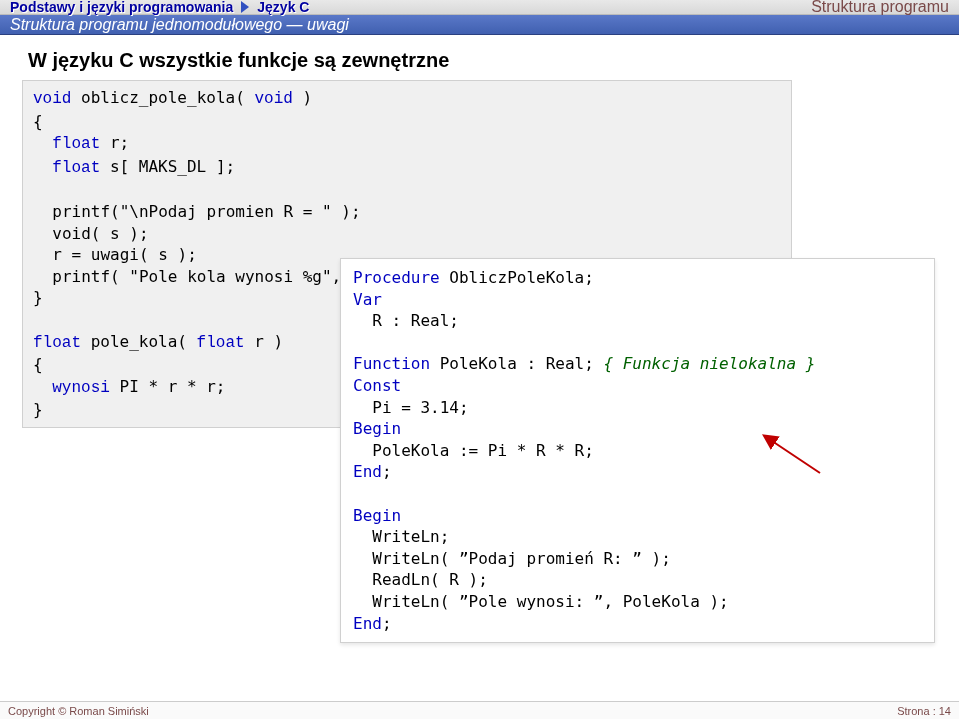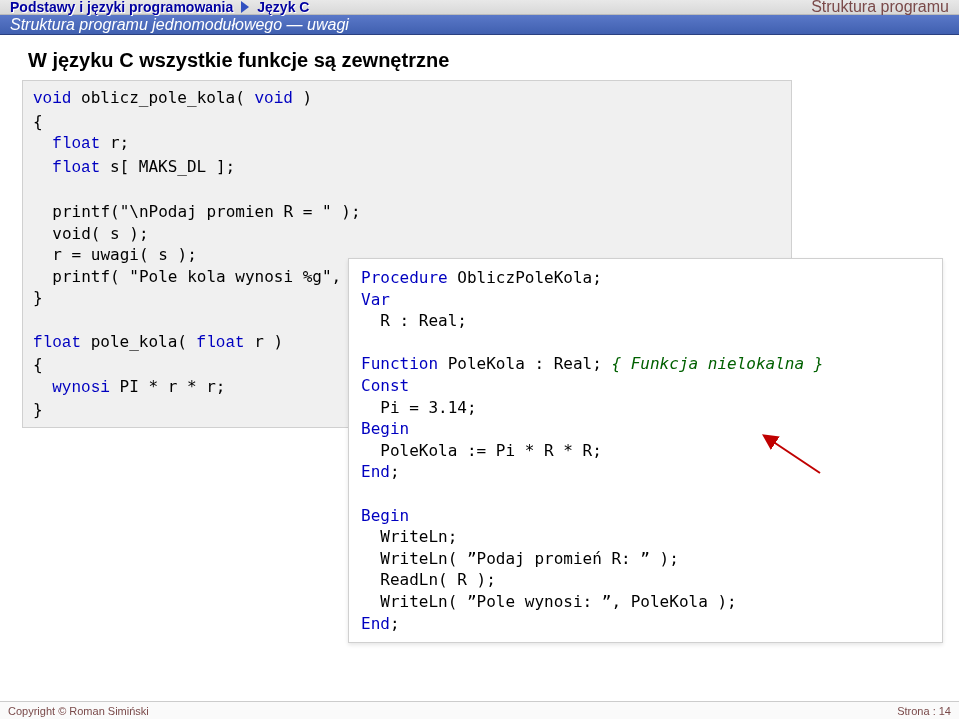--- a/index.html
+++ b/index.html
@@ -81,21 +81,20 @@
     width: 595px;
     background: #fff;
     border: 1px solid #d0d0d0;
     box-shadow: 0 2px 4px rgba(0,0,0,0.1);
     font-family: "DejaVu Sans Mono", Consolas, monospace;
     font-size: 16px;
     line-height: 1.35;
     padding: 8px 12px;
     white-space: pre;
     color: #000;
-    margin-left: 8px;
   }
   .pkw { color: #0000c0; }
   .pcom { color: #006000; font-style: italic; }
   .arrow {
     position: absolute;
     left: 760px;
     top: 353px;
     pointer-events: none;
   }
   .footer {

